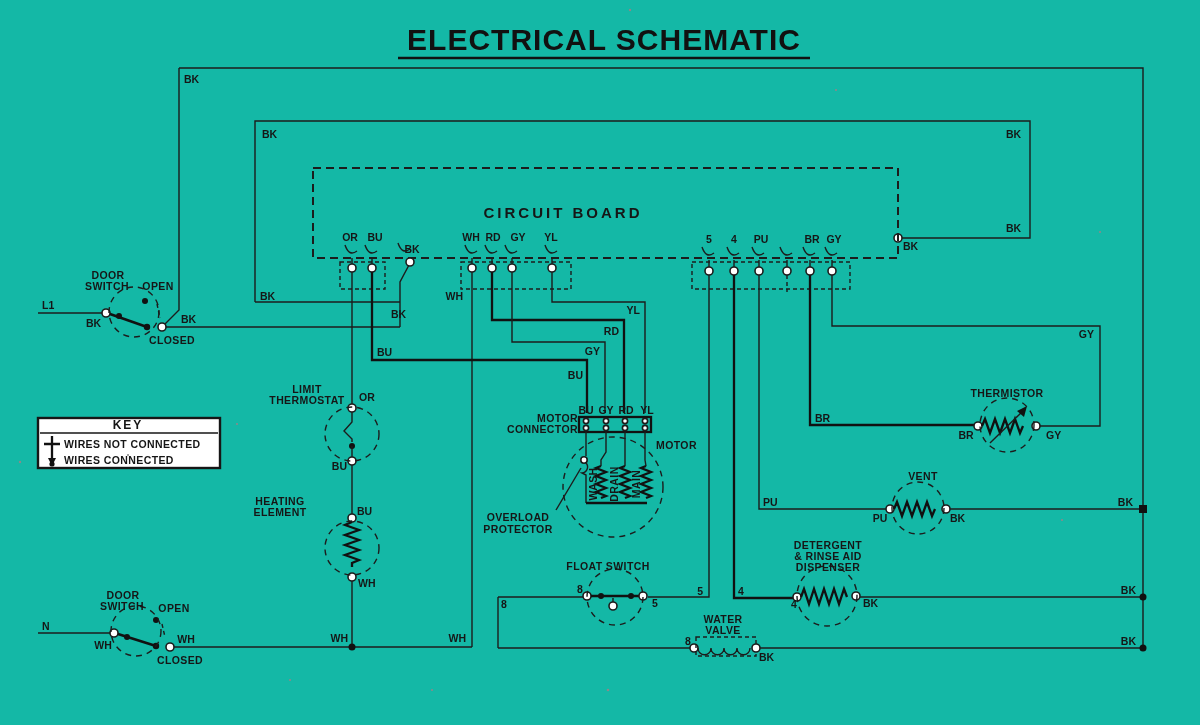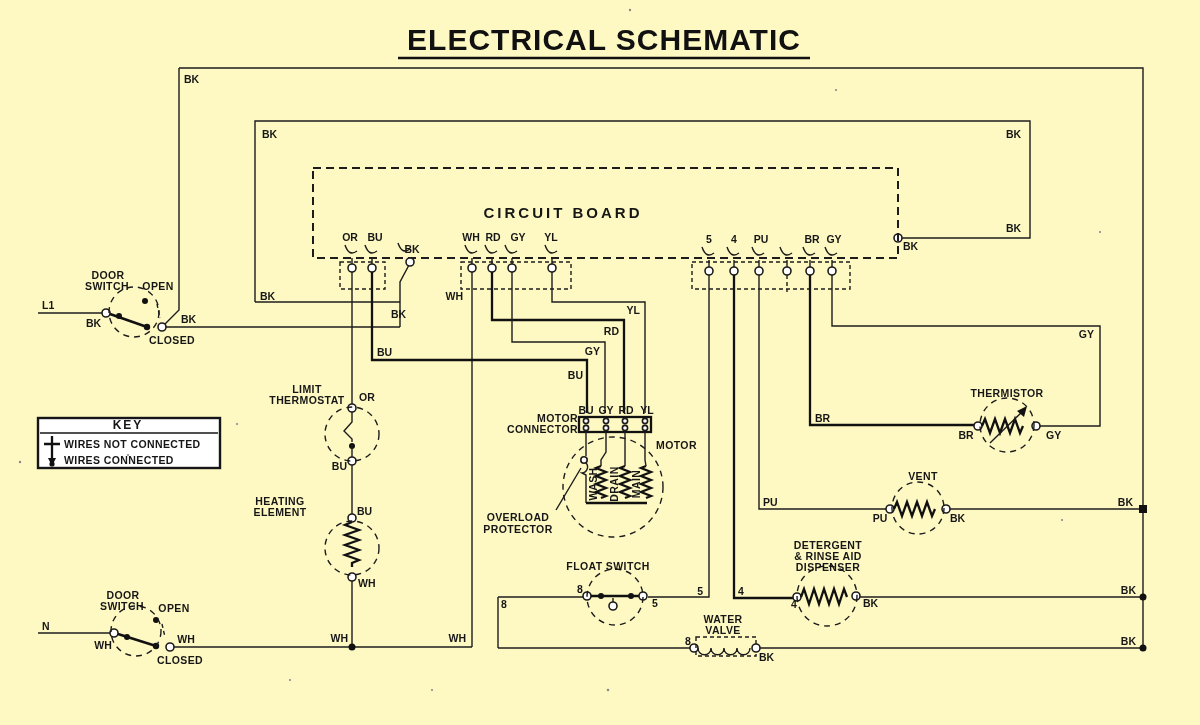--- a/index.html
+++ b/index.html
@@ -1,16 +1,16 @@
 <!DOCTYPE html>
 <html><head>
 <meta charset="utf-8">
 <style>
   html,body{margin:0;padding:0;background:#e8e8e8;}
-  #page{position:relative;width:1200px;height:725px;background:#fef9c3;margin:0 auto;
+  #page{position:relative;width:1200px;height:725px;background:#14b8a6;margin:0 auto;
         font-family:"Liberation Sans",sans-serif;overflow:hidden;}
   svg{position:absolute;left:0;top:0;}
   .w{stroke:#1c1c1c;stroke-width:1.4;fill:none;}
   .wb{stroke:#111;stroke-width:2.3;fill:none;}
   .arm{stroke:#111;stroke-width:2.6;fill:none;}
   .dash{stroke-dasharray:8 5;}
   .dashc{stroke-dasharray:6 5;}
   .dashsm{stroke-dasharray:4 3;}
   .term{fill:#fff;stroke:#1c1c1c;stroke-width:1.6;}
   .dot{fill:#111;stroke:none;}

